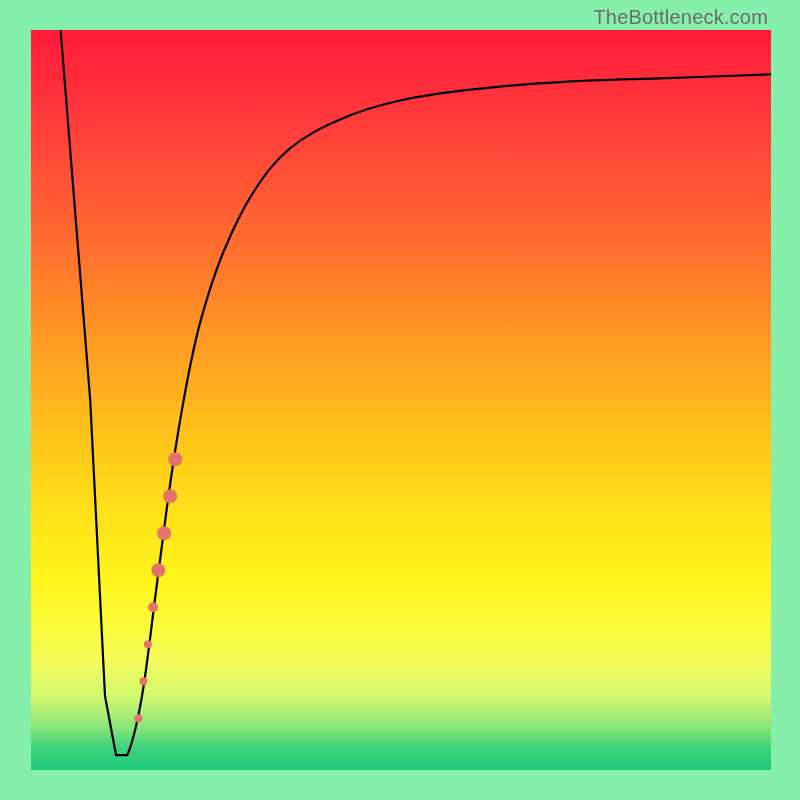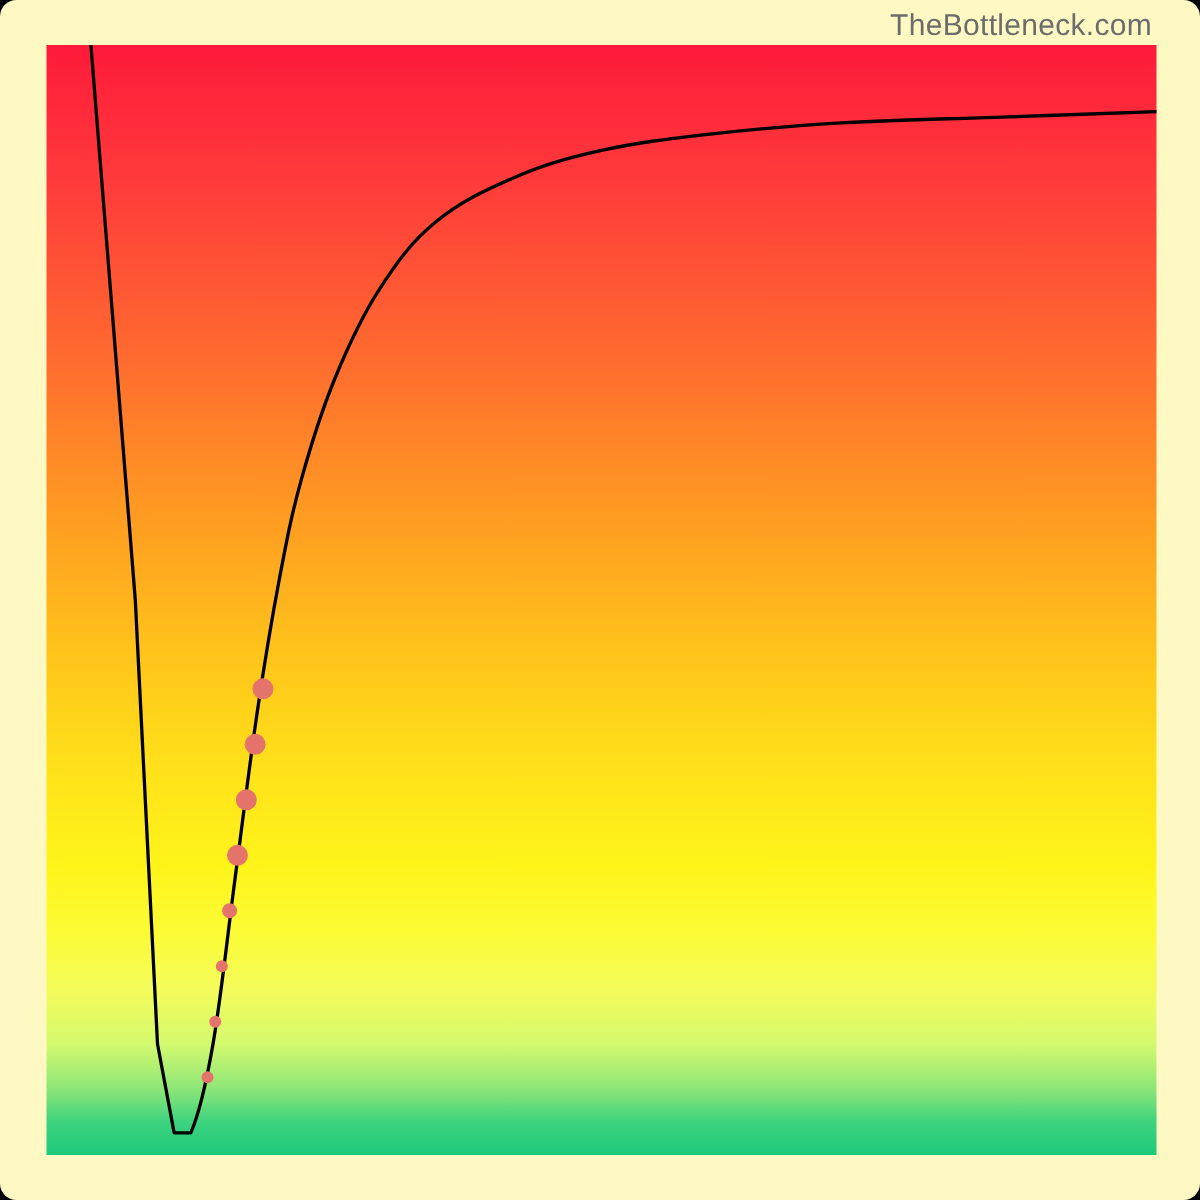--- a/index.html
+++ b/index.html
@@ -8,22 +8,21 @@
     width: 800px;
     height: 800px;
     overflow: hidden;
     background: #000;
     font-family: Arial, Helvetica, sans-serif;
   }
   .frame {
     position: relative;
     width: 800px;
     height: 800px;
-    background: #fef9c3;
-    border-radius: 11px;
+    background: #86efac;
   }
   .plot-area {
     position: absolute;
     left: 31px;
     top: 30px;
     width: 740px;
     height: 740px;
     
     background: linear-gradient(
       to bottom,

